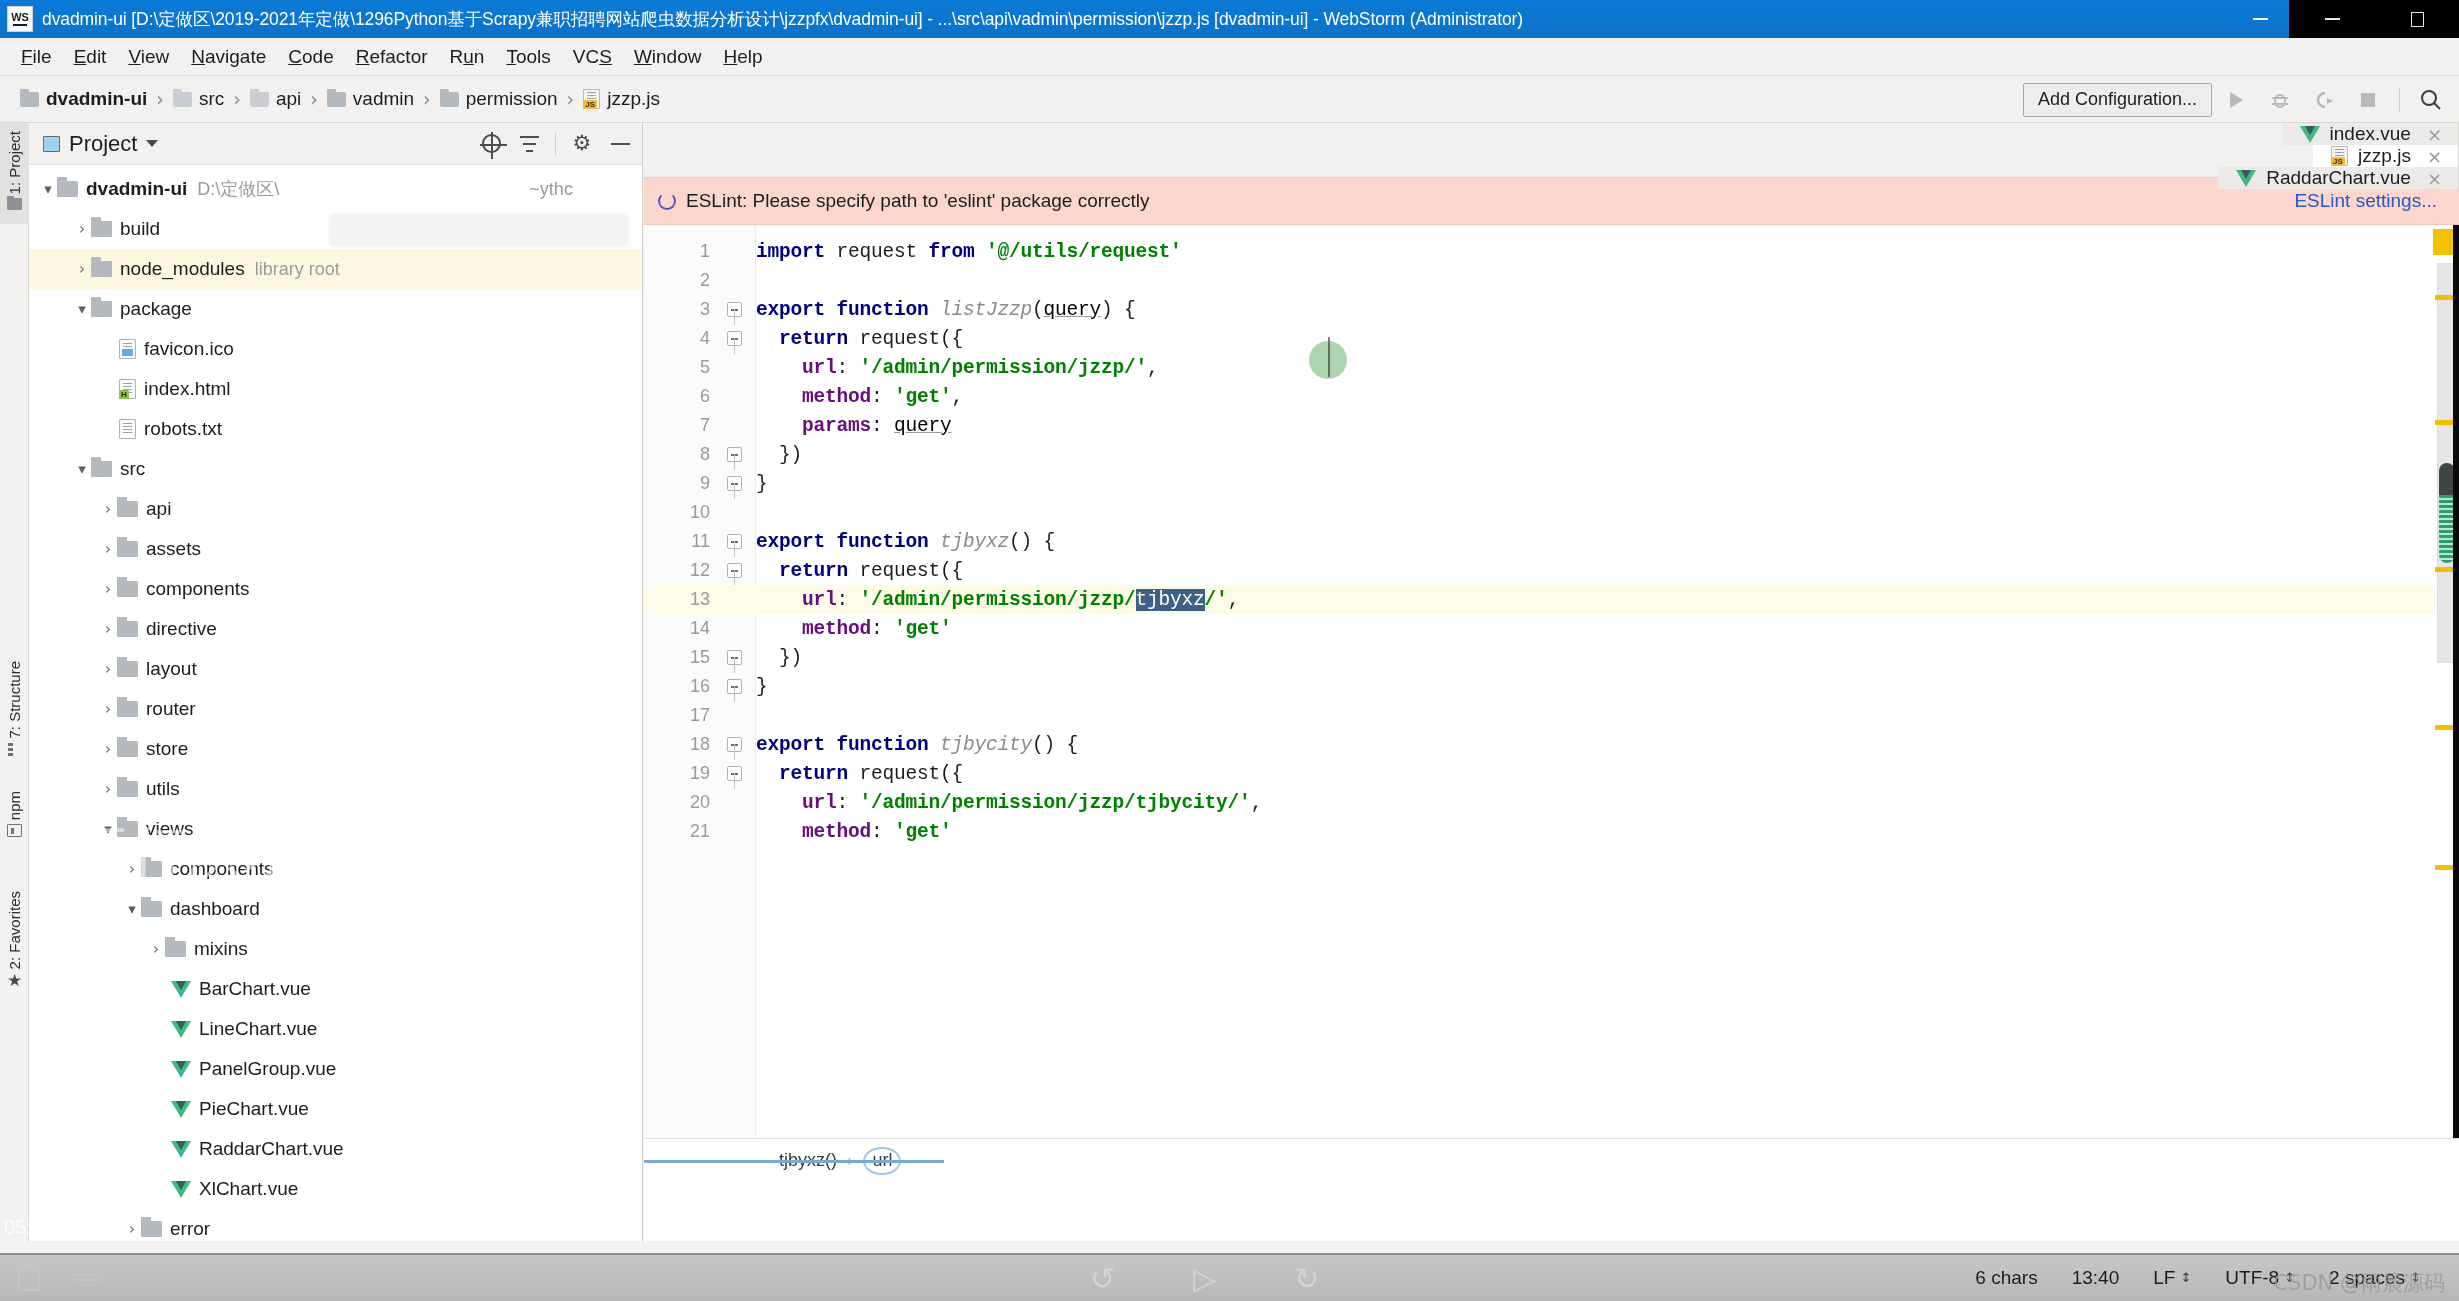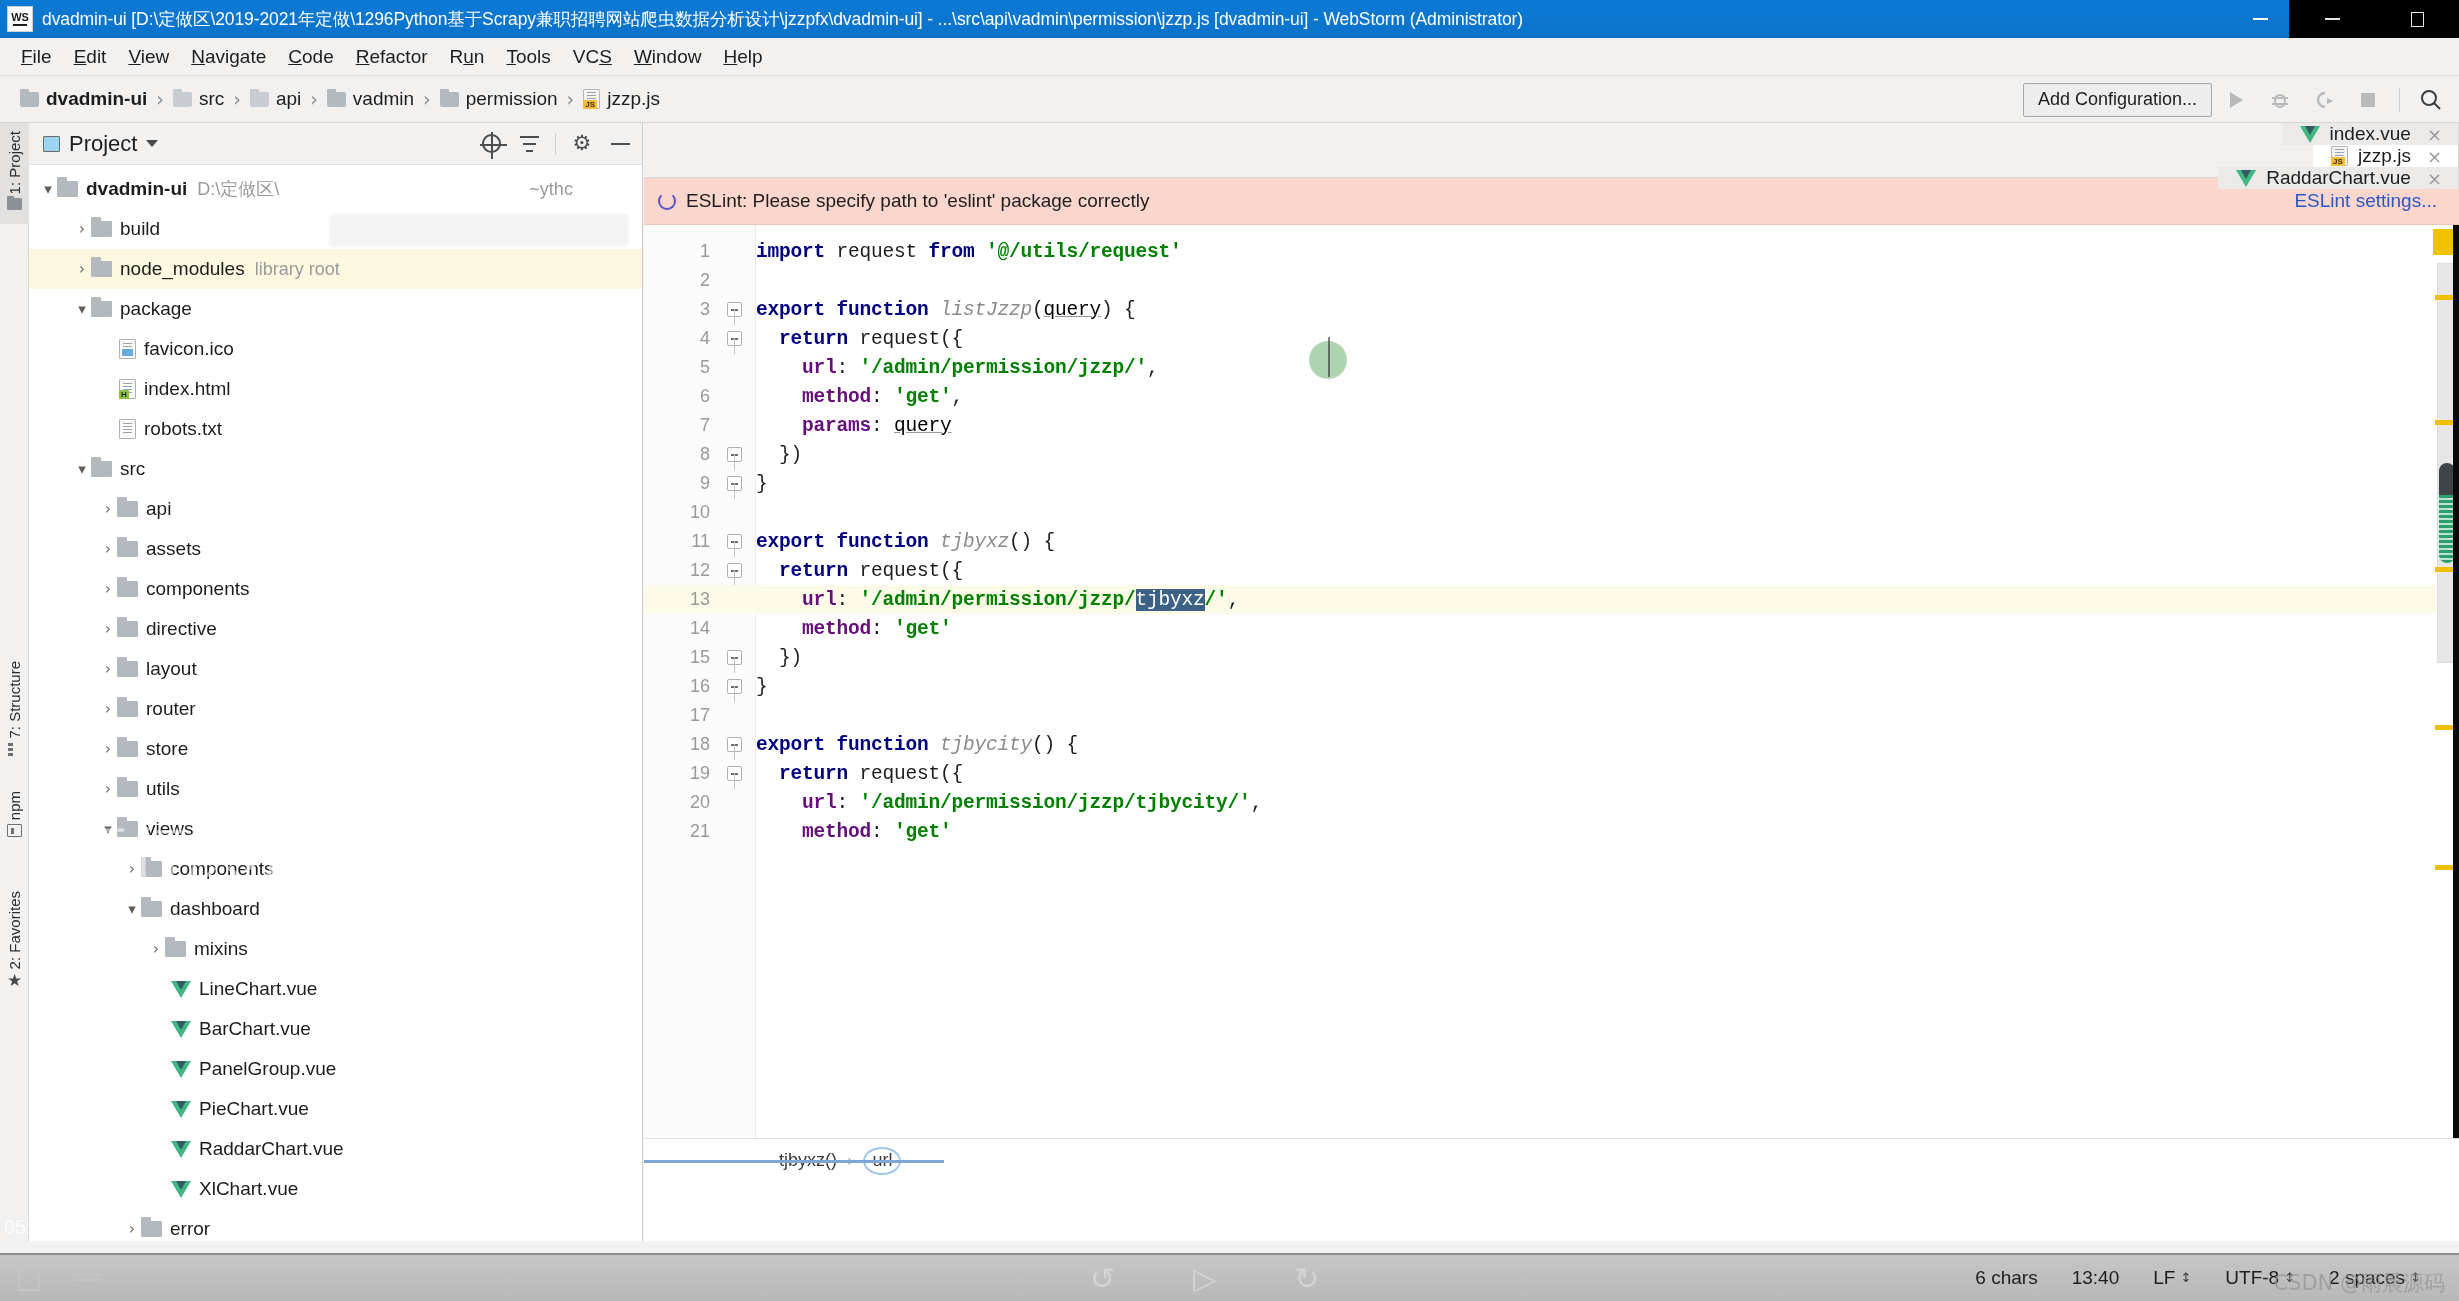--- a/index.html
+++ b/index.html
@@ -759,25 +759,25 @@
         <span class="tree-folder"></span>
         <span>dashboard</span>
       </div>
       <div class="trow" style="padding-left:118px">
         <span class="arrow">›</span>
         <span class="tree-folder"></span>
         <span>mixins</span>
       </div>
       <div class="trow" style="padding-left:142px">
         <span class="vue-ico"></span>
-        <span>LineChart.vue</span>
+        <span>BarChart.vue</span>
       </div>
       <div class="trow" style="padding-left:142px">
         <span class="vue-ico"></span>
-        <span>BarChart.vue</span>
+        <span>LineChart.vue</span>
       </div>
       <div class="trow" style="padding-left:142px">
         <span class="vue-ico"></span>
         <span>PanelGroup.vue</span>
       </div>
       <div class="trow" style="padding-left:142px">
         <span class="vue-ico"></span>
         <span>PieChart.vue</span>
       </div>
       <div class="trow" style="padding-left:142px">

